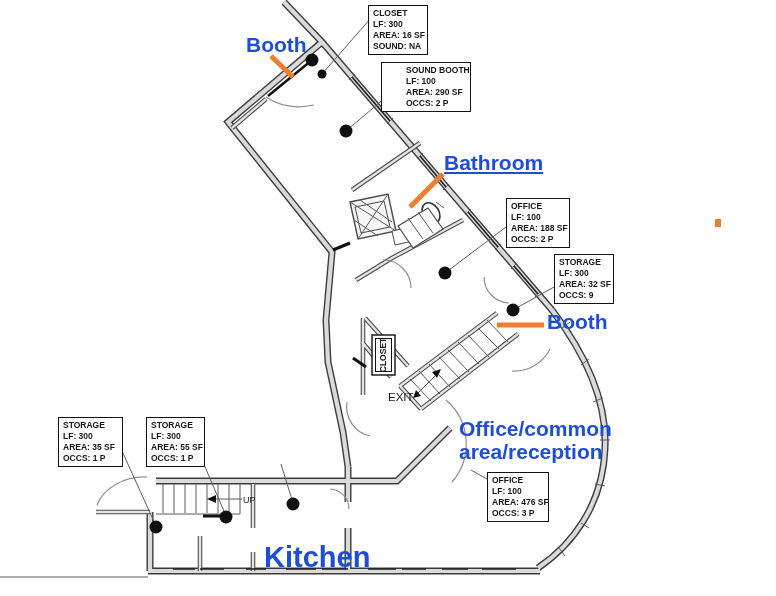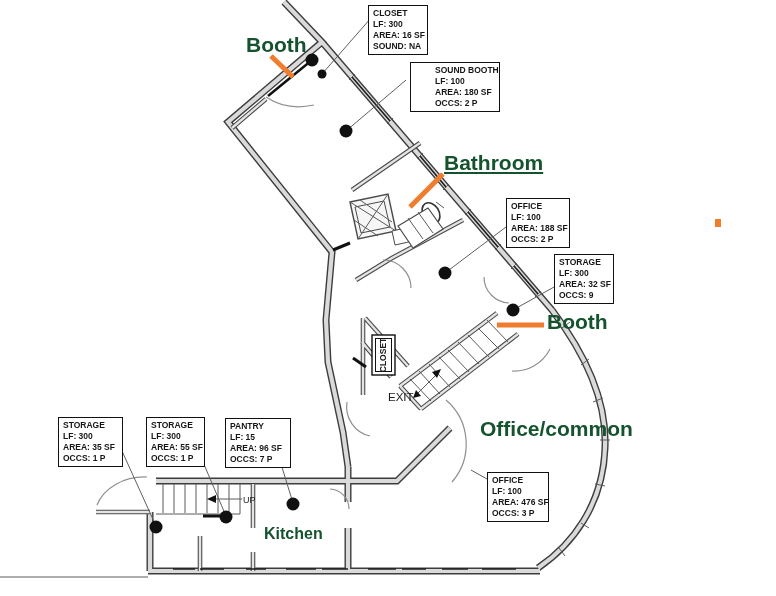--- a/index.html
+++ b/index.html
@@ -19,39 +19,39 @@
   .dot{fill:#101010;}
   .leaf{stroke:#111;fill:none;}
   .plan-text{fill:#1c1c1c;font-family:"Liberation Sans",sans-serif;}
 
   
   .anno{position:absolute;background:#fff;border:1.6px solid #111;
         padding:2px 4px 2px 4px;font-size:8.5px;font-weight:bold;line-height:11px;
         color:#161616;white-space:nowrap;z-index:5;}
 
   
-  .room-label{position:absolute;color:#14532d;font-weight:bold;z-index:6;
+  .room-label{position:absolute;color:#1d4ed8;font-weight:bold;z-index:6;
               font-size:21px;line-height:23px;letter-spacing:0px;}
-  .room-label.big{font-size:16px;}
+  .room-label.big{font-size:29px;margin-top:24px;}
   .orange-dot{position:absolute;left:715px;top:219px;width:6px;height:8px;background:#F07D2E;z-index:6;}
 
   
   #anno-closet{left:368px;top:5px;width:50px;}
-  #anno-sound-booth{left:410px;top:62px;width:60px;padding-left:24px;}
+  #anno-sound-booth{left:381px;top:62px;width:60px;padding-left:24px;}
   #anno-office-126{left:506px;top:198px;width:54px;}
   #anno-storage-23{left:554px;top:254px;width:50px;}
   #anno-storage-35{left:58px;top:417px;width:55px;}
   #anno-storage-55{left:146px;top:417px;width:49px;}
   #anno-pantry{left:225px;top:418px;width:56px;}
   #anno-office-476{left:487px;top:472px;width:52px;}
 
   #label-booth-top{left:246px;top:33px;}
   #label-bathroom{left:444px;top:151px;text-decoration:underline;}
   #label-booth-right{left:547px;top:310px;}
-  #label-office-common{left:459px;top:417px;margin-left:21px;}
+  #label-office-common{left:459px;top:417px;}
   #label-kitchen{left:264px;top:522px;}
 </style>
 </head>
 <body>
 
 <div class="stage">
 
   <svg width="776" height="596" viewBox="0 0 776 596">
     <defs>
       <path id="extwalls" d="M284,2 L322,42 L228,122 L332,252 L326,320 L328,362 L343,432 L348,467
@@ -195,21 +195,21 @@
 
   <div class="anno" id="anno-closet">
     <div>CLOSET</div>
     <div>LF: 300</div>
     <div>AREA: 16 SF</div>
     <div>SOUND: NA</div>
   </div>
   <div class="anno" id="anno-sound-booth">
     <div>SOUND BOOTH</div>
     <div>LF: 100</div>
-    <div>AREA: 180 SF</div>
+    <div>AREA: 290 SF</div>
     <div>OCCS: 2 P</div>
   </div>
   <div class="anno" id="anno-office-126">
     <div>OFFICE</div>
     <div>LF: 100</div>
     <div>AREA: 188 SF</div>
     <div>OCCS: 2 P</div>
   </div>
   <div class="anno" id="anno-storage-23">
     <div>STORAGE</div>
@@ -222,35 +222,30 @@
     <div>LF: 300</div>
     <div>AREA: 35 SF</div>
     <div>OCCS: 1 P</div>
   </div>
   <div class="anno" id="anno-storage-55">
     <div>STORAGE</div>
     <div>LF: 300</div>
     <div>AREA: 55 SF</div>
     <div>OCCS: 1 P</div>
   </div>
-  <div class="anno" id="anno-pantry">
-    <div>PANTRY</div>
-    <div>LF: 15</div>
-    <div>AREA: 96 SF</div>
-    <div>OCCS: 7 P</div>
-  </div>
   <div class="anno" id="anno-office-476">
     <div>OFFICE</div>
     <div>LF: 100</div>
     <div>AREA: 476 SF</div>
     <div>OCCS: 3 P</div>
   </div>
 
   <div class="room-label" id="label-booth-top">Booth</div>
   <div class="room-label" id="label-bathroom">Bathroom</div>
   <div class="room-label" id="label-booth-right">Booth</div>
   <div class="room-label" id="label-office-common">
     <div>Office/common</div>
+    <div>area/reception</div>
   </div>
   <div class="room-label big" id="label-kitchen">Kitchen</div>
 
   <div class="orange-dot"></div>
 </div>
 
 </body></html>

